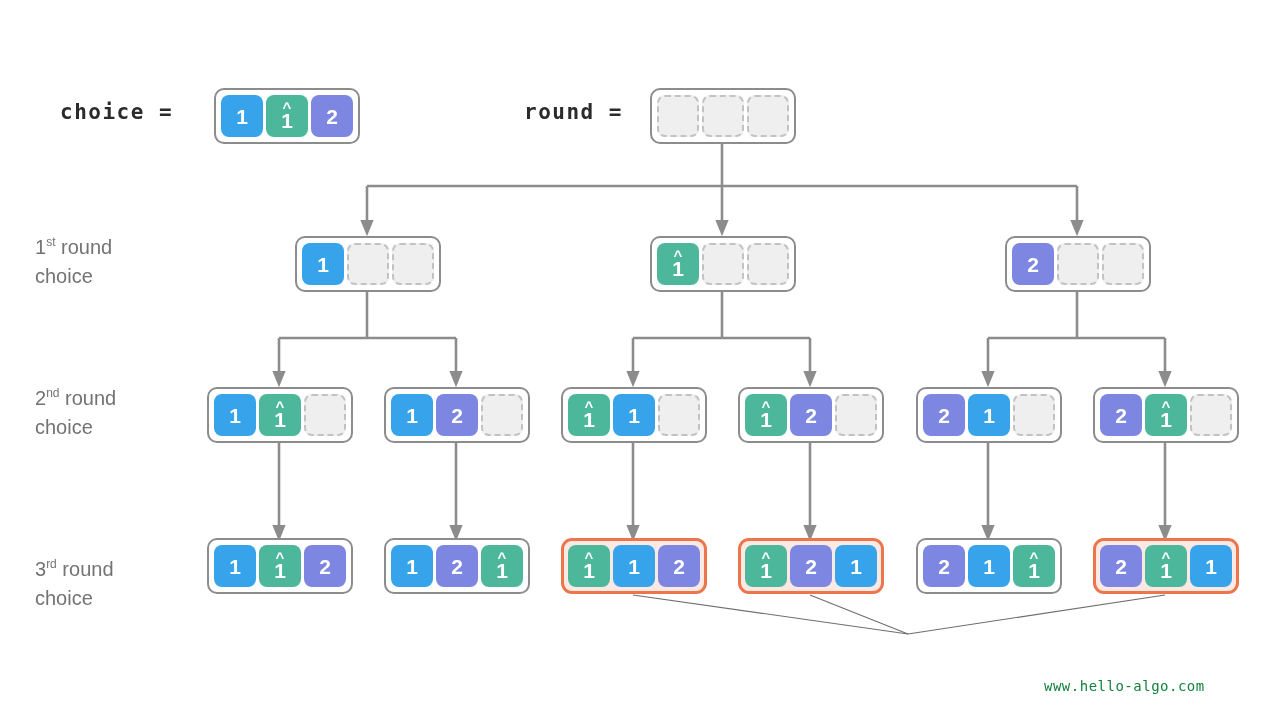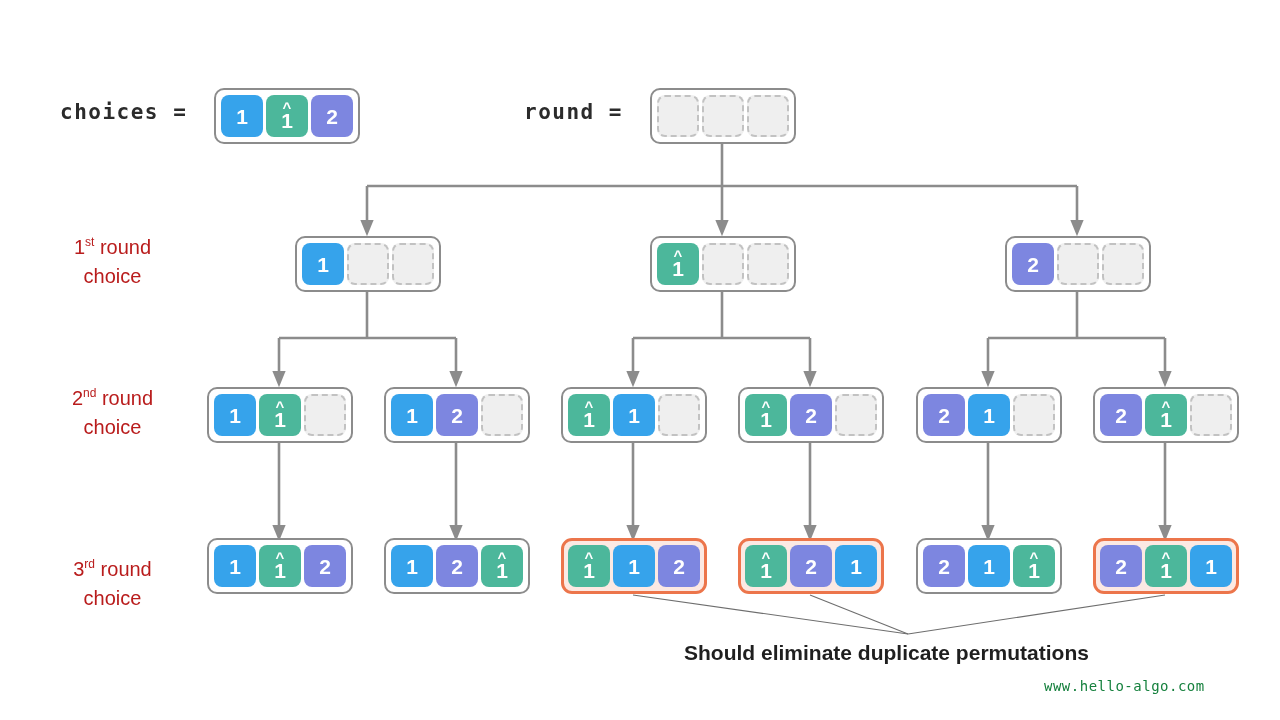--- a/index.html
+++ b/index.html
@@ -38,24 +38,24 @@
     font-size: 21px;
     letter-spacing: 1.5px;
     color: #2b2b2b;
     white-space: nowrap;
     z-index: 3;
   }
   
   .round-label {
     position: absolute;
     z-index: 3;
-    text-align: center;
+    text-align: left;
     font-size: 20px;
     line-height: 29px;
-    color: #b91c1c;
+    color: #737373;
     white-space: nowrap;
   }
   .round-label sup {
     font-size: 12px;
     vertical-align: super;
     line-height: 0;
   }
   
   .array {
     position: absolute;
@@ -174,21 +174,21 @@
       <path d="M1165,437 L1165,533" marker-end="url(#arrowhead)"></path>
     </g>
 
     <g stroke="#6e6e6e" stroke-width="1.1" fill="none">
       <path d="M633,595 L908,634"></path>
       <path d="M810,595 L908,634"></path>
       <path d="M1165,595 L908,634"></path>
     </g>
   </svg>
 
-  <div class="mono-label" style="left:60px; top:100px;">choices =</div>
+  <div class="mono-label" style="left:60px; top:100px;">choice =</div>
 
   <div class="array" id="choices-array" style="left:214px; top:88px;">
       <div class="cell blue">
         <span class="glyph">1</span>
       </div>
       <div class="cell teal hatted">
         <span class="hat">^</span>
         <span class="glyph">1</span>
       </div>
       <div class="cell purple">
@@ -367,17 +367,16 @@
         <div class="cell teal hatted">
           <span class="hat">^</span>
           <span class="glyph">1</span>
         </div>
         <div class="cell blue">
           <span class="glyph">1</span>
         </div>
       </div>
     </div>
 
-  <div class="caption" style="left:684px; top:641px;">Should eliminate duplicate permutations</div>
 
   <div class="watermark" style="left:1044px; top:678px;">www.hello-algo.com</div>
 
 </div>
 
 </body></html>

